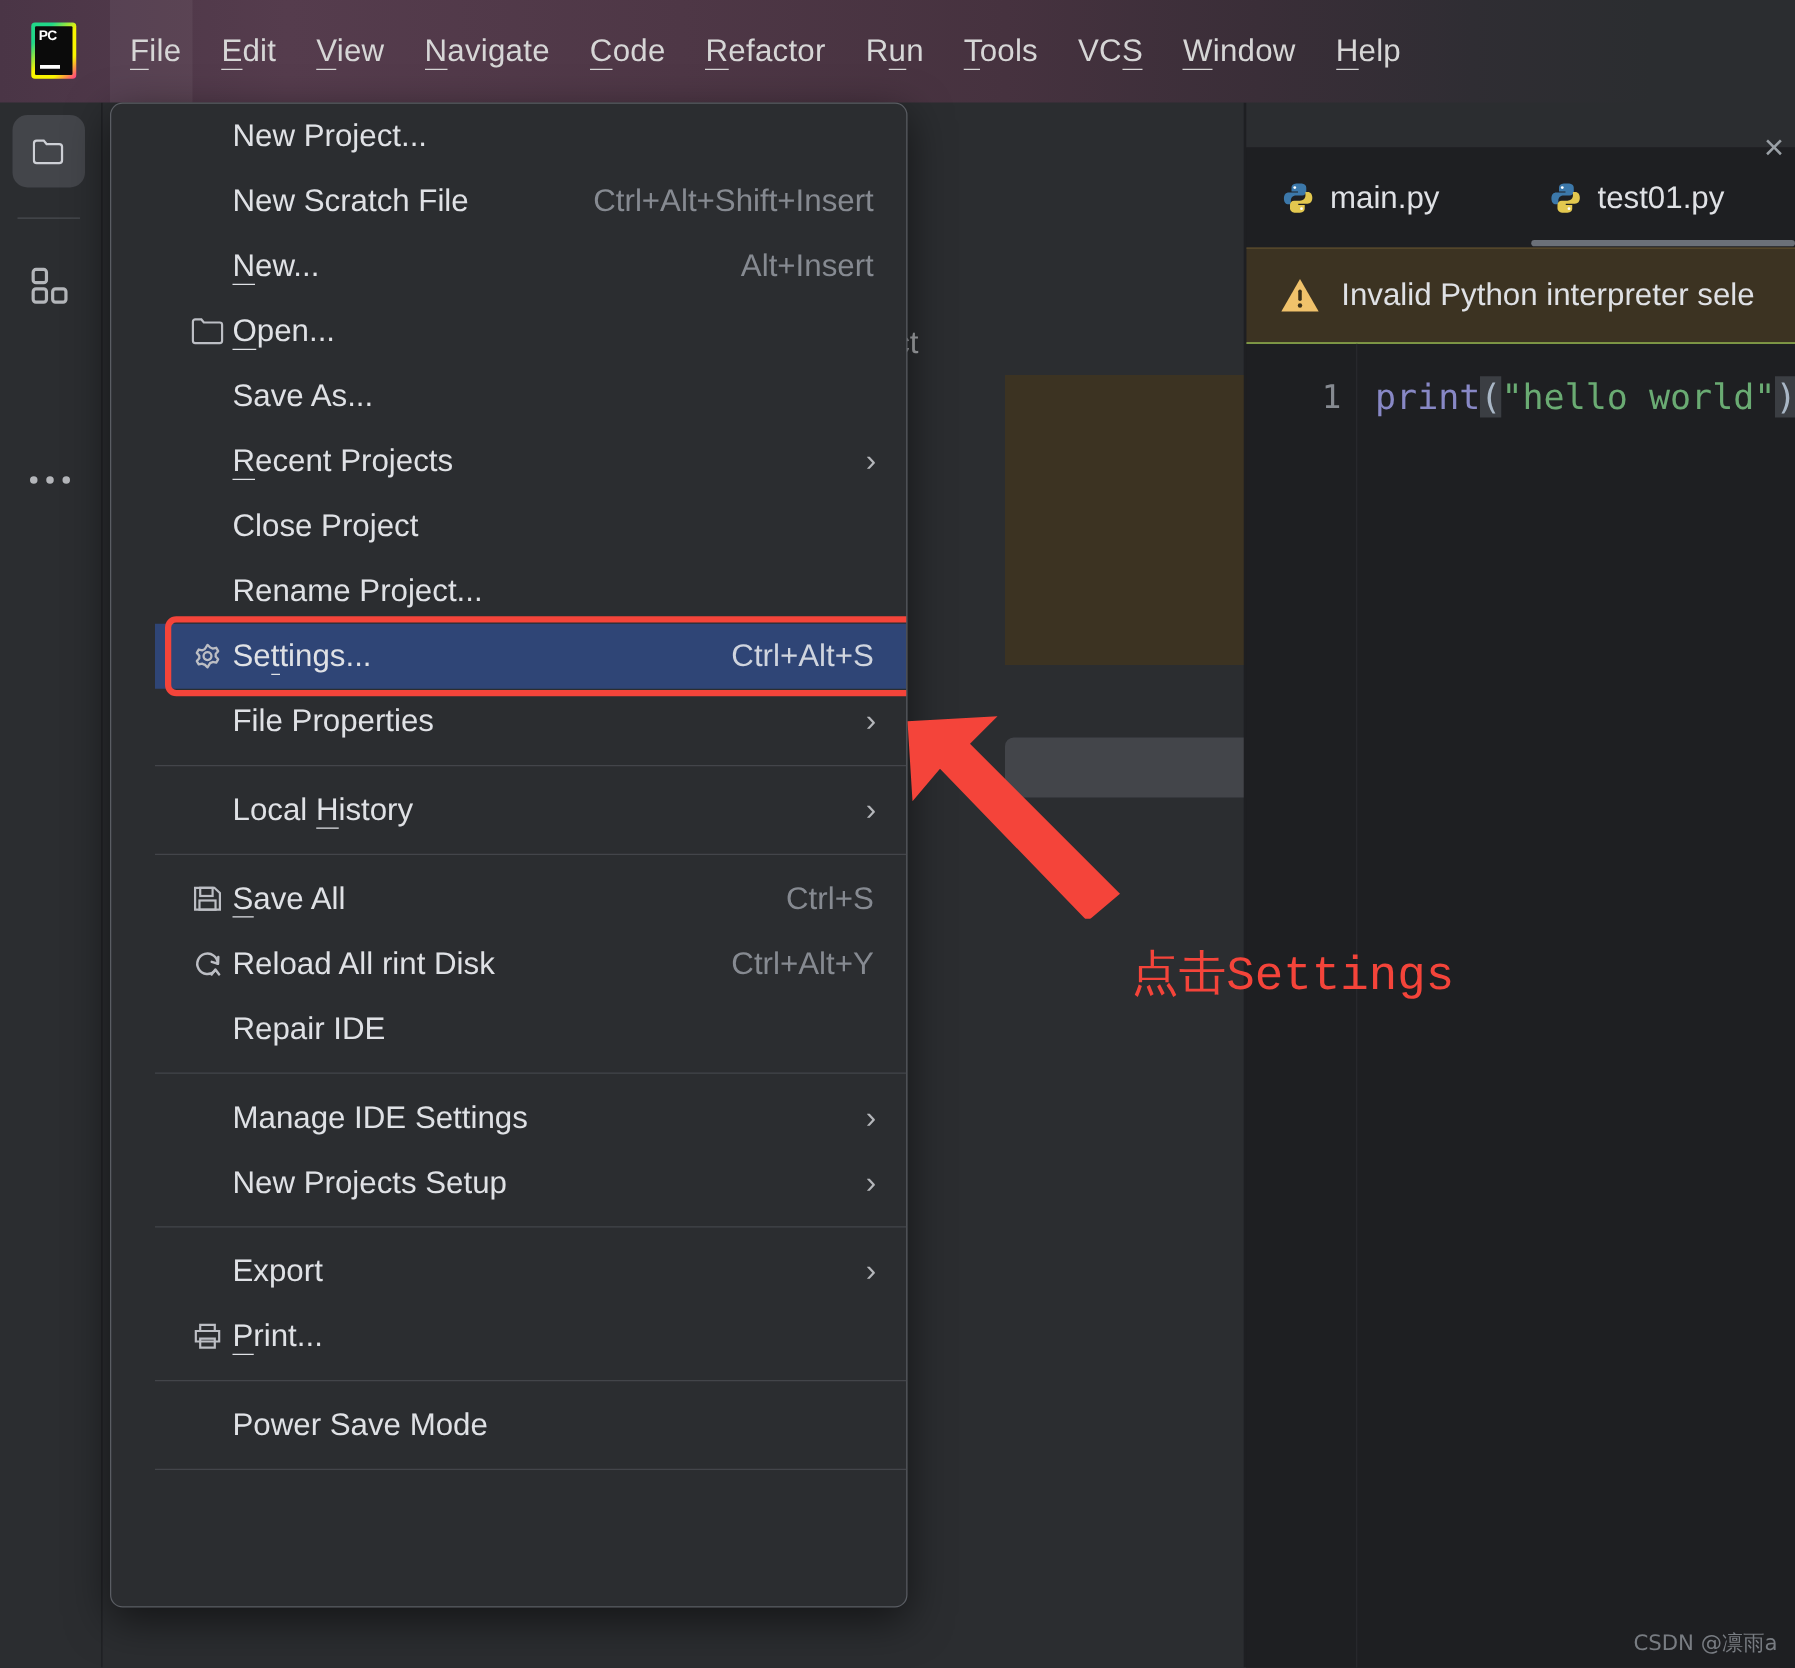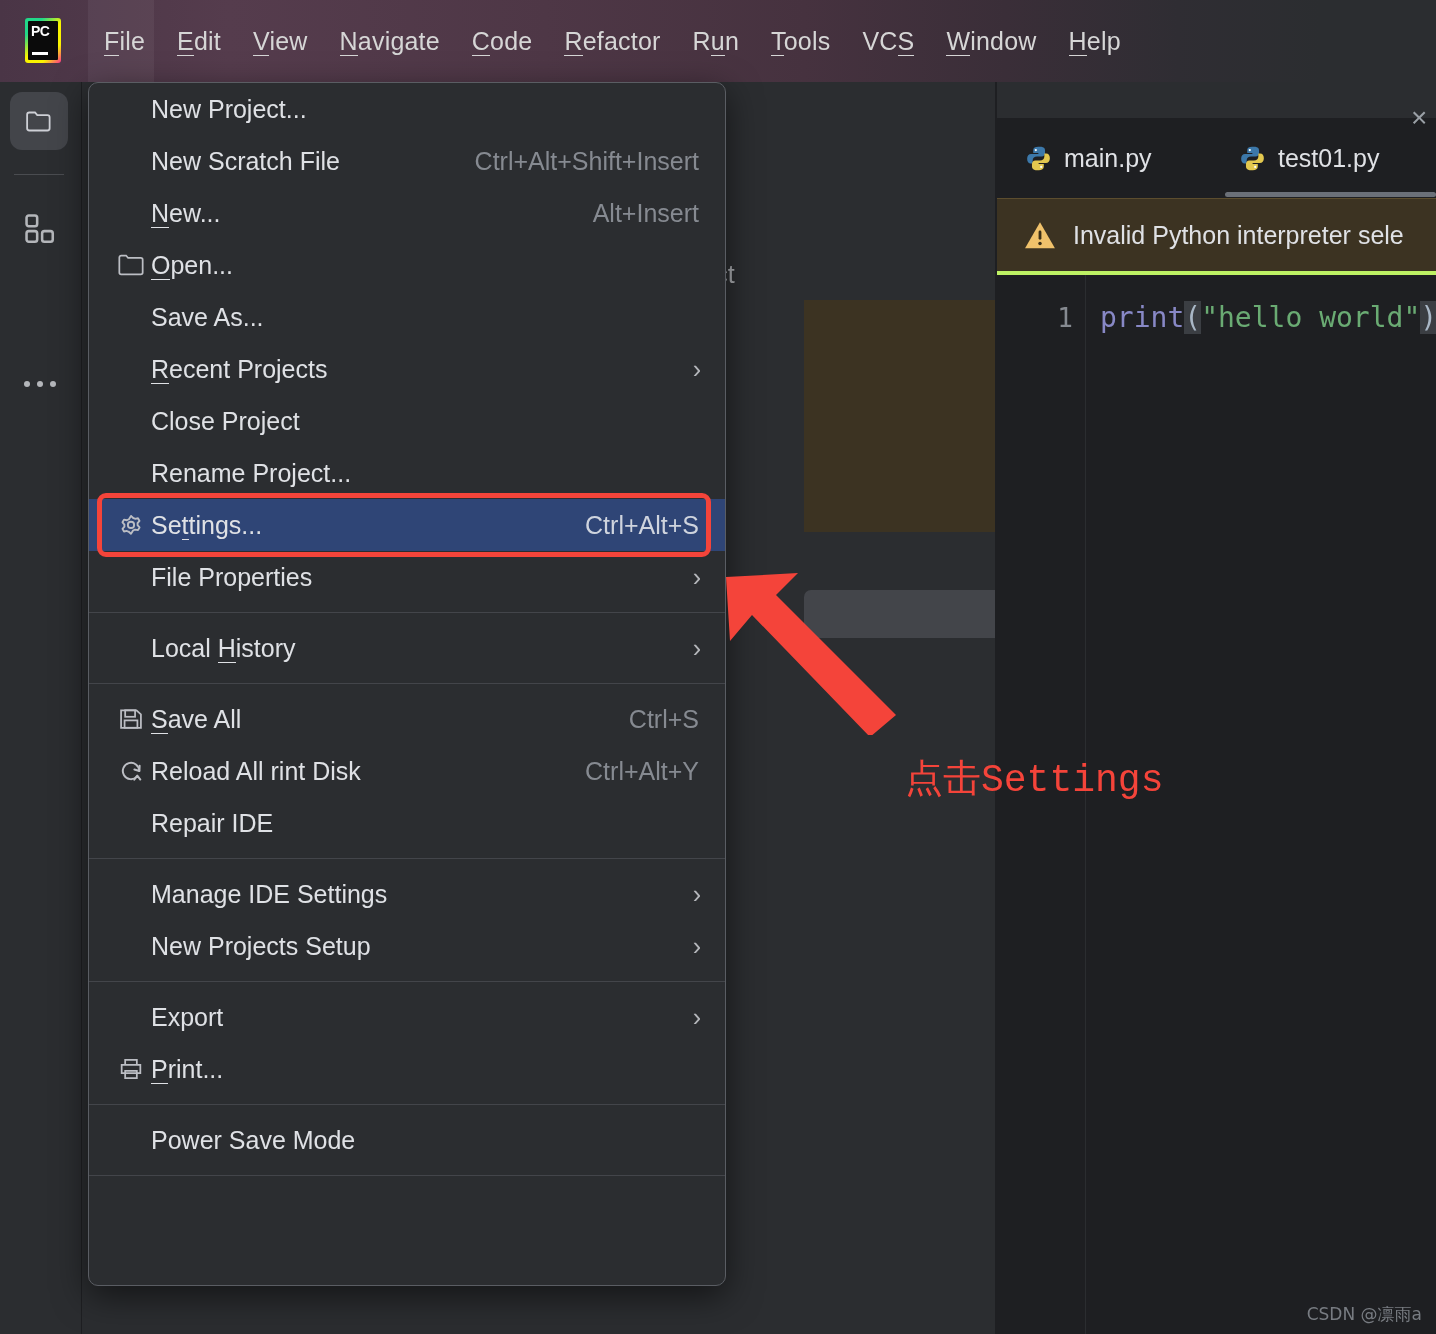--- a/index.html
+++ b/index.html
@@ -24,21 +24,21 @@
     position:absolute;left:25px;top:18px;width:36px;height:45px;
     border-radius:3px;
     background:linear-gradient(135deg,#21d789 0%,#21d789 22%,#f9f400 50%,#f9f400 76%,#ff318c 100%);
     padding:3px;box-sizing:border-box;
   }
   .pc-logo-inner{
     width:100%;height:100%;background:#0b0b0b;border-radius:1px;
     position:relative;
   }
   .pc-logo-inner .pc-txt{
-    position:absolute;left:3px;top:2px;color:#fff;font-size:14px;
+    position:absolute;left:3px;top:2px;color:#fff;font-size:11px;
     font-family:"Liberation Sans",sans-serif;font-weight:700;letter-spacing:-0.5px;
   }
   .pc-logo-inner .pc-bar{
     position:absolute;left:4px;bottom:5px;width:16px;height:3px;background:#fff;
   }
   .menu-items{
     position:absolute;left:88px;top:0;height:82px;display:flex;
   }
   .menu-item{
     padding:0 16px;height:82px;display:flex;align-items:center;
@@ -113,21 +113,21 @@
   }
   .tab-label{color:#dfe1e5;font-size:25px;white-space:nowrap;}
   .tab-close{
     position:absolute;left:1411px;top:105px;width:30px;height:30px;color:#9aa0a6;
     font-size:28px;line-height:26px;z-index:4;
   }
   .py-ic{width:27px;height:27px;display:block;}
 
   .warnbar{
     position:absolute;left:0;top:80px;width:439px;height:77px;
-    background:#3c3322;border-top:1px solid #5c4d2e;border-bottom:4px solid #bef264;
+    background:#3c3322;border-top:1px solid #5c4d2e;border-bottom:1px solid #bef264;
     display:flex;align-items:center;gap:16px;padding-left:26px;box-sizing:border-box;
     overflow:hidden;
   }
   .warn-text{color:#dfe1e5;font-size:25px;white-space:nowrap;}
 
   .gutter{
     position:absolute;left:0;top:157px;width:88px;height:1095px;background:#1e1f22;
     border-right:1px solid #2b2d30;
   }
   .lineno{
@@ -145,20 +145,21 @@
   .c-str{color:#6aab73;}
   .c-brk{color:#a9b7c6;background:#3b3e43;}
 
   
   .popup{
     position:absolute;left:88px;top:82px;width:638px;height:1204px;
     background:#2b2d30;border:1px solid #5a5d63;
     border-radius:10px;box-sizing:border-box;z-index:20;
     box-shadow:0 10px 34px rgba(0,0,0,0.55);
     overflow:hidden;
+    padding-left:35px;
   }
   .mrow{
     position:relative;height:52px;display:flex;align-items:center;
     padding:0 22px 0 0;box-sizing:border-box;cursor:default;
   }
   .mrow .m-ic{
     width:40px;min-width:40px;margin-left:22px;display:flex;align-items:center;justify-content:center;
     color:#bcbec4;
   }
   .mrow .m-lbl{

